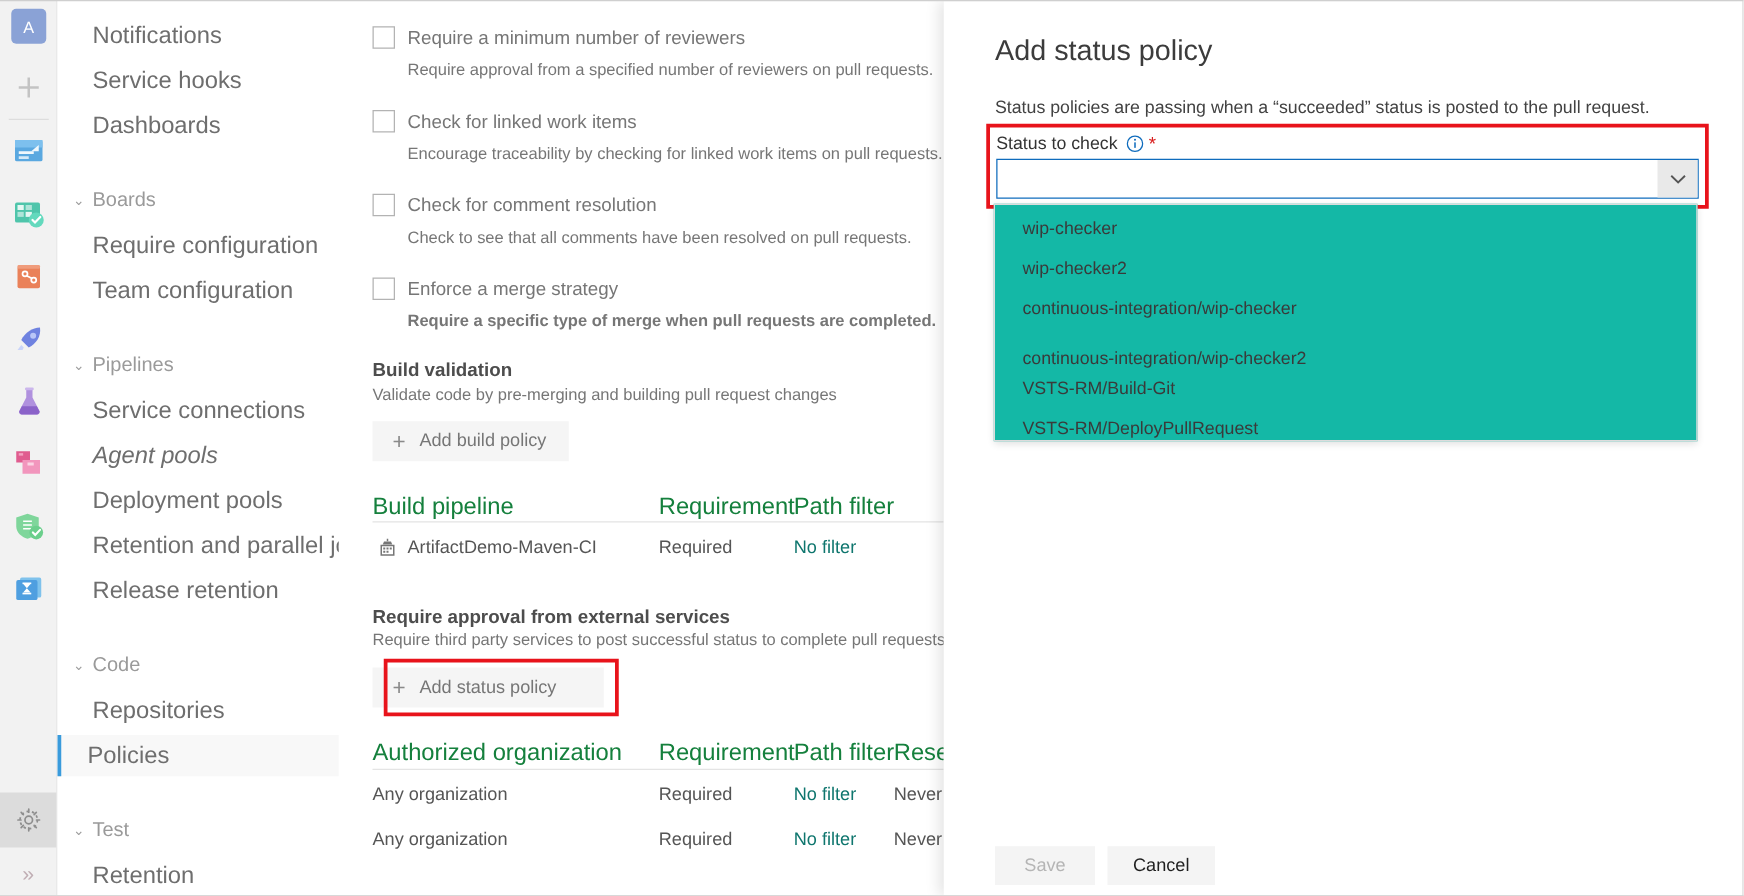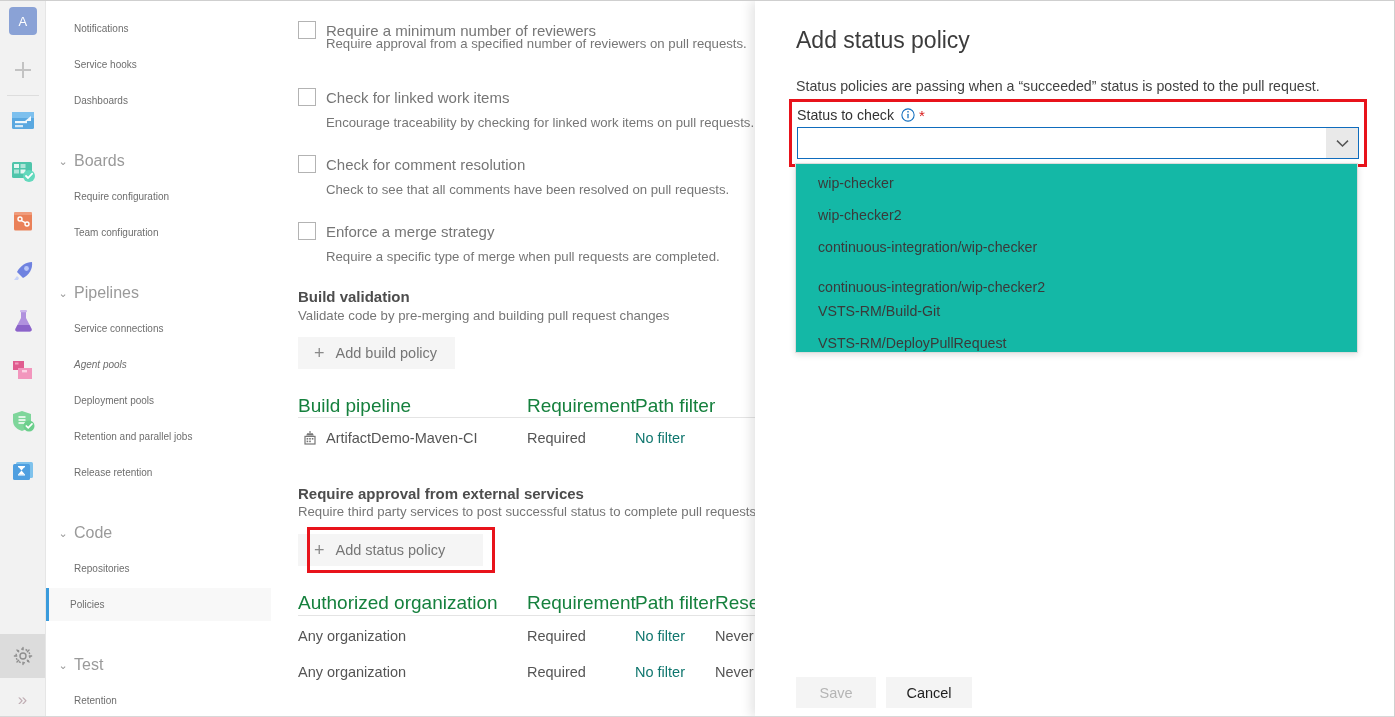--- a/index.html
+++ b/index.html
@@ -67,21 +67,21 @@
   .nav {
     position: absolute; left: 46px; top: 0;
     width: 225px; height: 717px;
     background: #ffffff;
   }
   .nav-item {
     position: absolute; left: 0; width: 225px; height: 33px;
     display: flex; align-items: center;
     padding-left: 28px;
     color: #6e6e6e;
-    font-size: 10px;
+    font-size: 19px;
     white-space: nowrap;
     text-align: center;
   }
   .nav-item.selected {
     background: #f8f8f8;
     padding-left: 24px;
   }
   .nav-item.selected::before {
     content: "";
     position: absolute; left: 0; top: 0;
@@ -441,30 +441,30 @@
       <div class="nav-item" style="top: 684px;">
         <span>Retention</span>
       </div>
     </div>
 
   <div class="main">
 
     <div id="policies-host">
         <div class="cbox" style="left: 27px; top: 21px;"></div>
         <div class="policy-title" style="top: 22px;">Require a minimum number of reviewers</div>
-        <div class="policy-desc" style="top: 36px;">Require approval from a specified number of reviewers on pull requests.</div>
+        <div class="policy-desc" style="top: 48px;">Require approval from a specified number of reviewers on pull requests.</div>
         <div class="cbox" style="left: 27px; top: 88px;"></div>
         <div class="policy-title" style="top: 89px;">Check for linked work items</div>
         <div class="policy-desc" style="top: 115px;">Encourage traceability by checking for linked work items on pull requests.</div>
         <div class="cbox" style="left: 27px; top: 155px;"></div>
         <div class="policy-title" style="top: 156px;">Check for comment resolution</div>
         <div class="policy-desc" style="top: 182px;">Check to see that all comments have been resolved on pull requests.</div>
         <div class="cbox" style="left: 27px; top: 222px;"></div>
         <div class="policy-title" style="top: 223px;">Enforce a merge strategy</div>
-        <div class="policy-desc" style="top: 249px;">Require a specific type of merge when pull requests are completed.</div>
+        <div class="policy-desc" style="top: 249px; font-weight: bold;">Require a specific type of merge when pull requests are completed.</div>
       </div>
 
     <div class="section-head" style="top:288px">Build validation</div>
     <div class="section-sub" style="top:308px">Validate code by pre-merging and building pull request changes</div>
 
     <div class="add-btn" style="left:27px; top:337px">
       <span class="plus">+</span>
       <span>Add build policy</span>
     </div>
 

